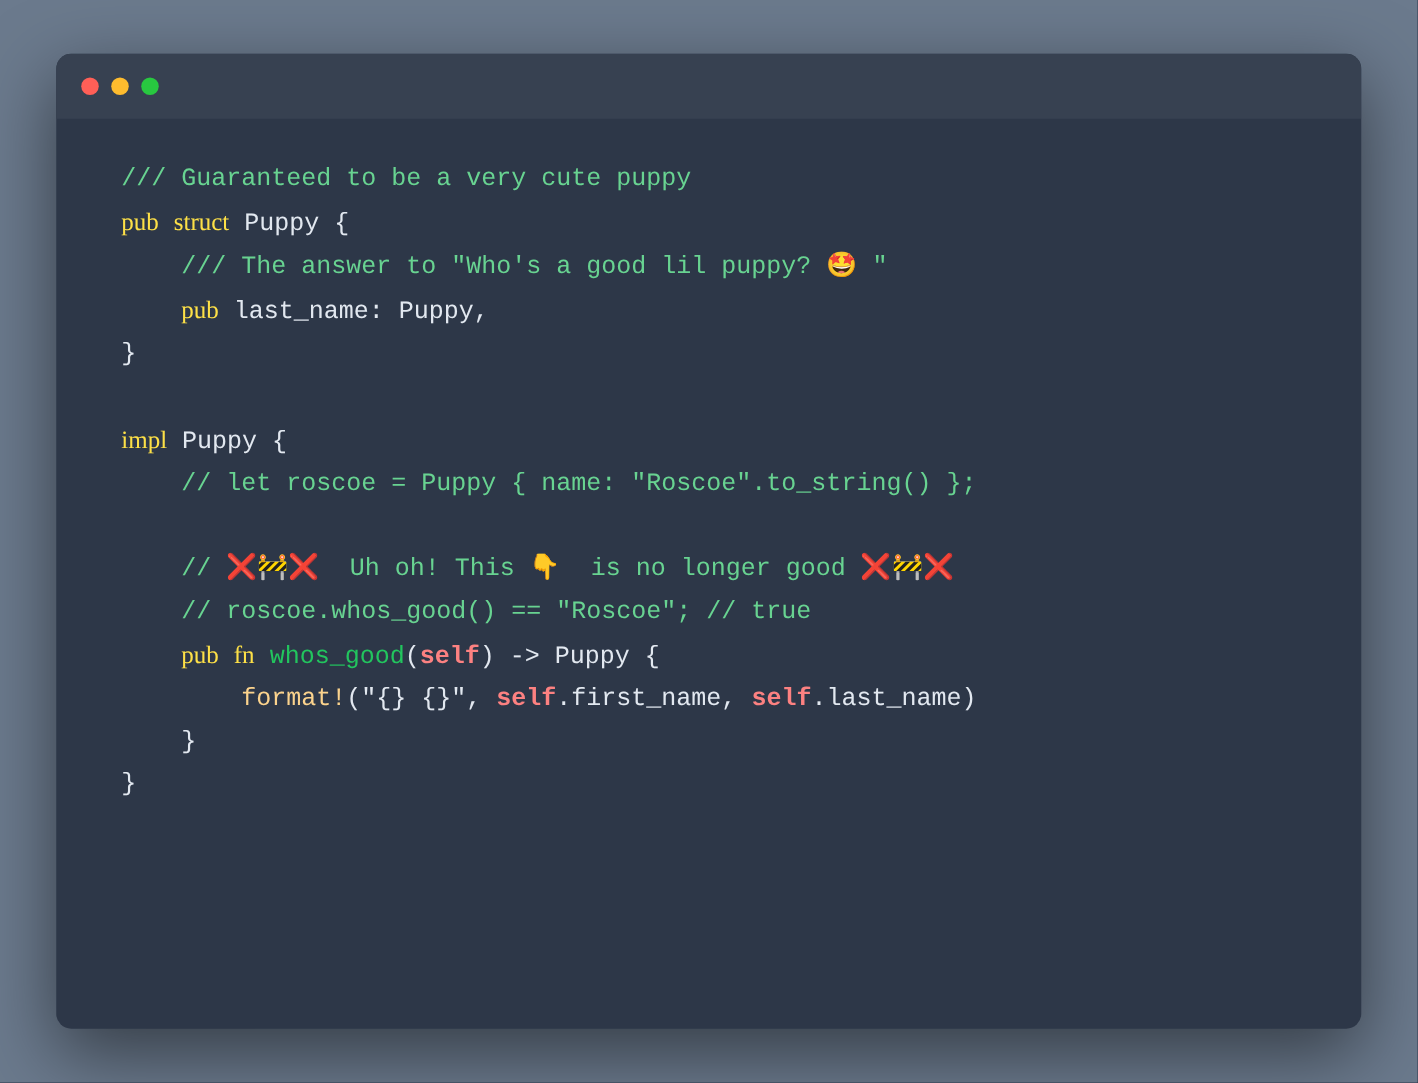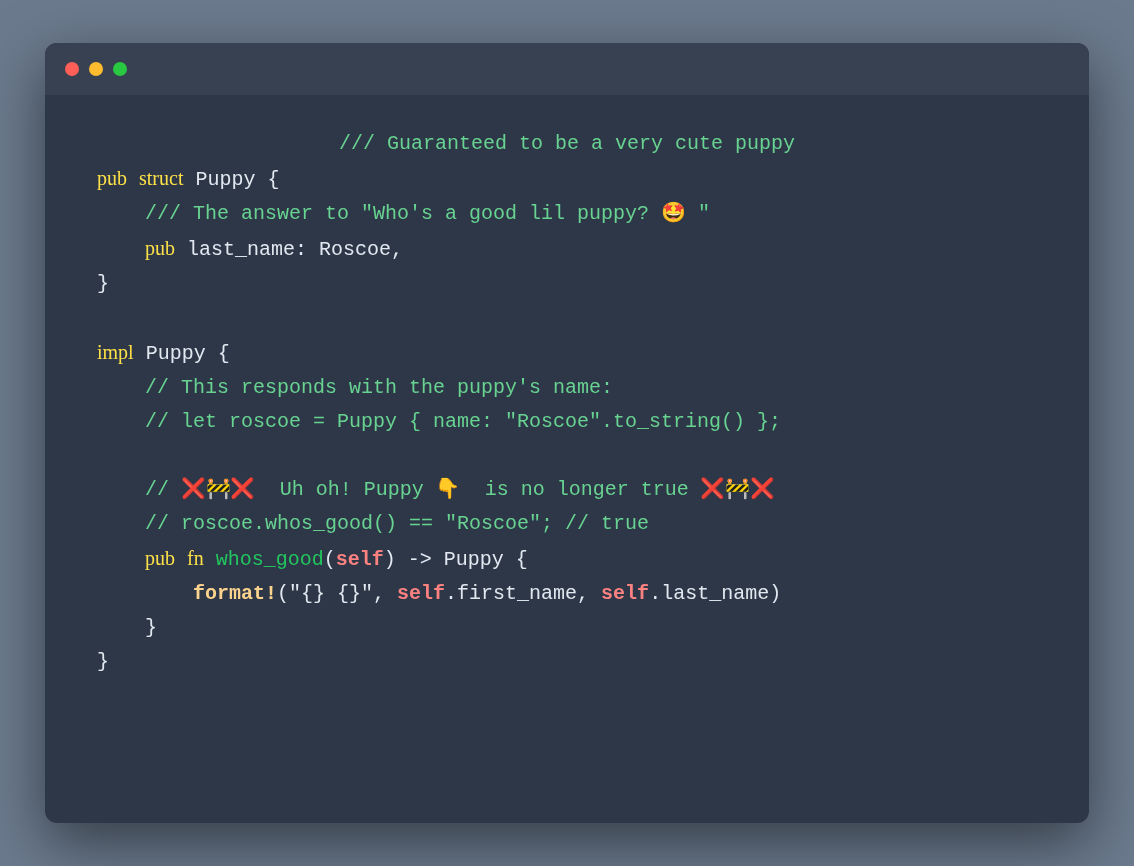--- a/index.html
+++ b/index.html
@@ -56,50 +56,49 @@
       line-height: 1.7;
       font-size: 20px;
       color: #e2e8f0;
     }
 
     .line {
       white-space: pre;
       display: block;
     }
 
-    .comment { color: #68d391; text-align: center; }
+    .comment { color: #68d391; }
     .keyword { color: #fde047; font-family: Liberation Serif, serif; }
     .fn-name { color: #22c55e; }
     .self-kw { color: #fc8181; font-weight: bold; }
     .arrow { color: #e2e8f0; }
-    .macro { color: #fbd38d; font-weight: bold; }
+    .macro { color: #fbd38d; }
     .plain { color: #e2e8f0; }
   </style>
 </head>
 <body>
 
 <div class="window">
   <div class="titlebar">
     <div class="dot dot-red"></div>
     <div class="dot dot-yellow"></div>
     <div class="dot dot-green"></div>
   </div>
   <div class="code-area">
 
     <span class="line comment">/// Guaranteed to be a very cute puppy</span>
     <span class="line"><span class="keyword">pub</span> <span class="keyword">struct</span><span class="plain"> Puppy {</span></span>
     <span class="line">    <span class="comment">/// The answer to "Who's a good lil puppy? 🤩 "</span></span>
-    <span class="line">    <span class="keyword">pub</span><span class="plain"> last_name: Roscoe,</span></span>
+    <span class="line">    <span class="keyword">pub</span><span class="plain"> last_name: Puppy,</span></span>
     <span class="line plain">}</span>
     <span class="line">&nbsp;</span>
     <span class="line"><span class="keyword">impl</span><span class="plain"> Puppy {</span></span>
-    <span class="line">    <span class="comment">// This responds with the puppy's name:</span></span>
     <span class="line">    <span class="comment">// let roscoe = Puppy { name: "Roscoe".to_string() };</span></span>
     <span class="line">&nbsp;</span>
-    <span class="line">    <span class="comment">// ❌🚧❌  Uh oh! Puppy 👇  is no longer true ❌🚧❌</span></span>
+    <span class="line">    <span class="comment">// ❌🚧❌  Uh oh! This 👇  is no longer good ❌🚧❌</span></span>
     <span class="line">    <span class="comment">// roscoe.whos_good() == "Roscoe"; // true</span></span>
     <span class="line">    <span class="keyword">pub</span><span class="plain"> </span><span class="keyword">fn</span><span class="plain"> </span><span class="fn-name">whos_good</span><span class="plain">(</span><span class="self-kw">self</span><span class="plain">) </span><span class="arrow">-&gt;</span><span class="plain"> Puppy {</span></span>
     <span class="line">        <span class="macro">format!</span><span class="plain">("{} {}", </span><span class="self-kw">self</span><span class="plain">.first_name, </span><span class="self-kw">self</span><span class="plain">.last_name)</span></span>
     <span class="line plain">    }</span>
     <span class="line plain">}</span>
 
   </div>
 </div>
 
 </body></html>

